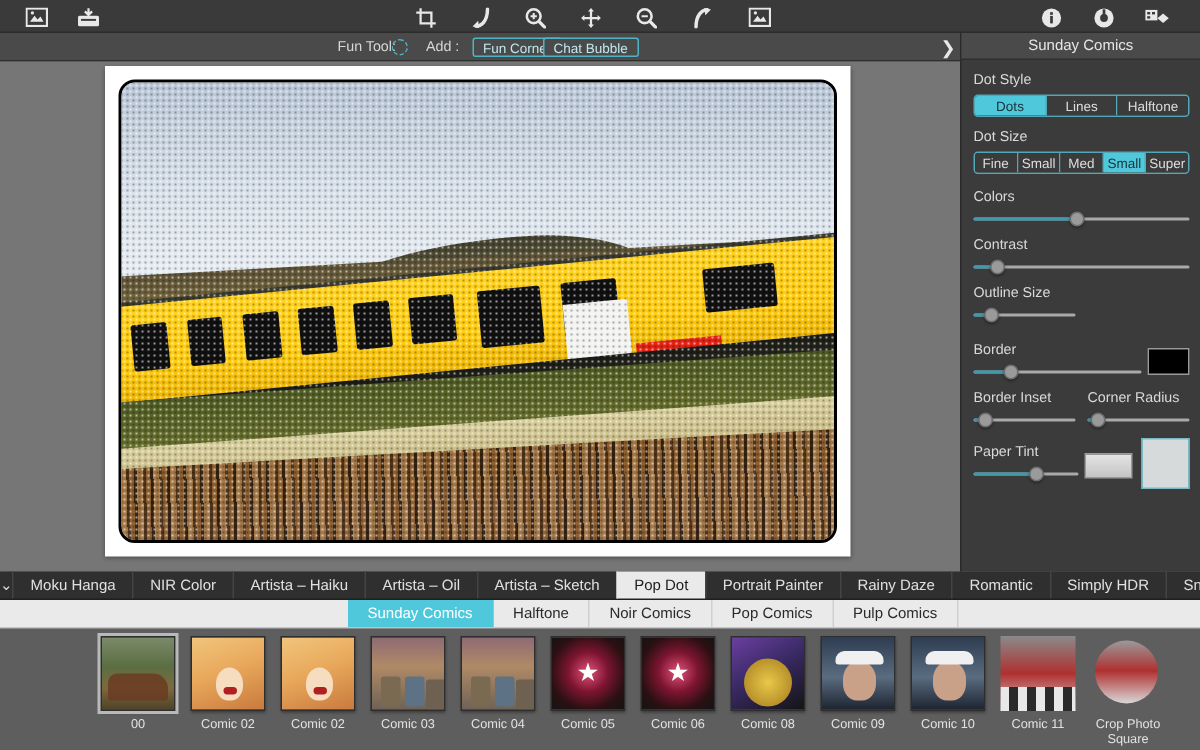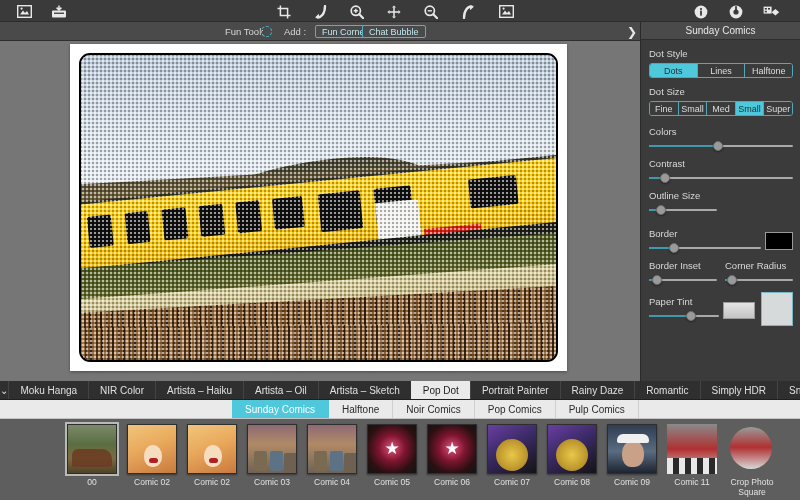--- a/index.html
+++ b/index.html
@@ -549,29 +549,29 @@
     <div class="thumb-wrap">
       <div class="thumb t-star"></div>
       <div class="thumb-cap">Comic 05</div>
     </div>
     <div class="thumb-wrap">
       <div class="thumb t-star"></div>
       <div class="thumb-cap">Comic 06</div>
     </div>
     <div class="thumb-wrap">
       <div class="thumb t-clock"></div>
-      <div class="thumb-cap">Comic 07</div>
-    </div>
-    <div class="thumb-wrap">
-      <div class="thumb t-clock"></div>
       <div class="thumb-cap">Comic 08</div>
     </div>
     <div class="thumb-wrap">
       <div class="thumb t-man"></div>
       <div class="thumb-cap">Comic 09</div>
+    </div>
+    <div class="thumb-wrap">
+      <div class="thumb t-man"></div>
+      <div class="thumb-cap">Comic 10</div>
     </div>
     <div class="thumb-wrap">
       <div class="thumb t-diner thumb-noborder"></div>
       <div class="thumb-cap">Comic 11</div>
     </div>
     <div class="thumb-wrap">
       <div class="thumb t-crop thumb-noborder"></div>
       <div class="thumb-cap">Crop Photo
 Square</div>
     </div>

